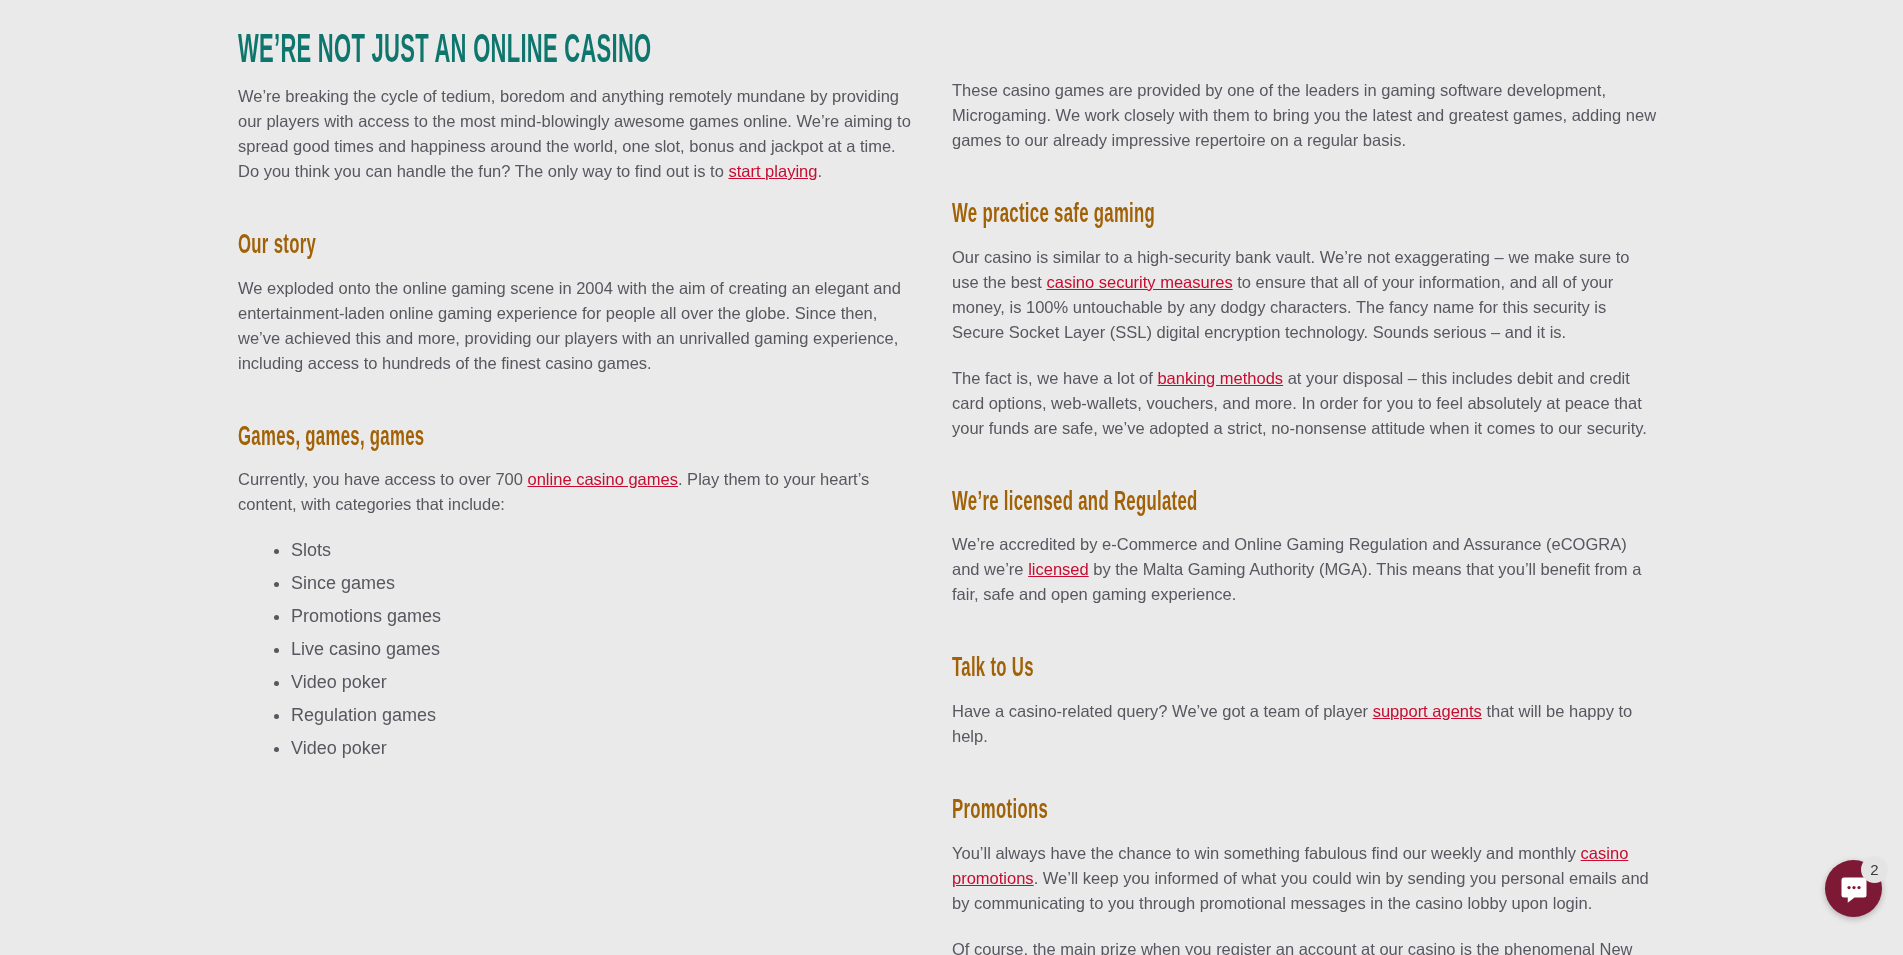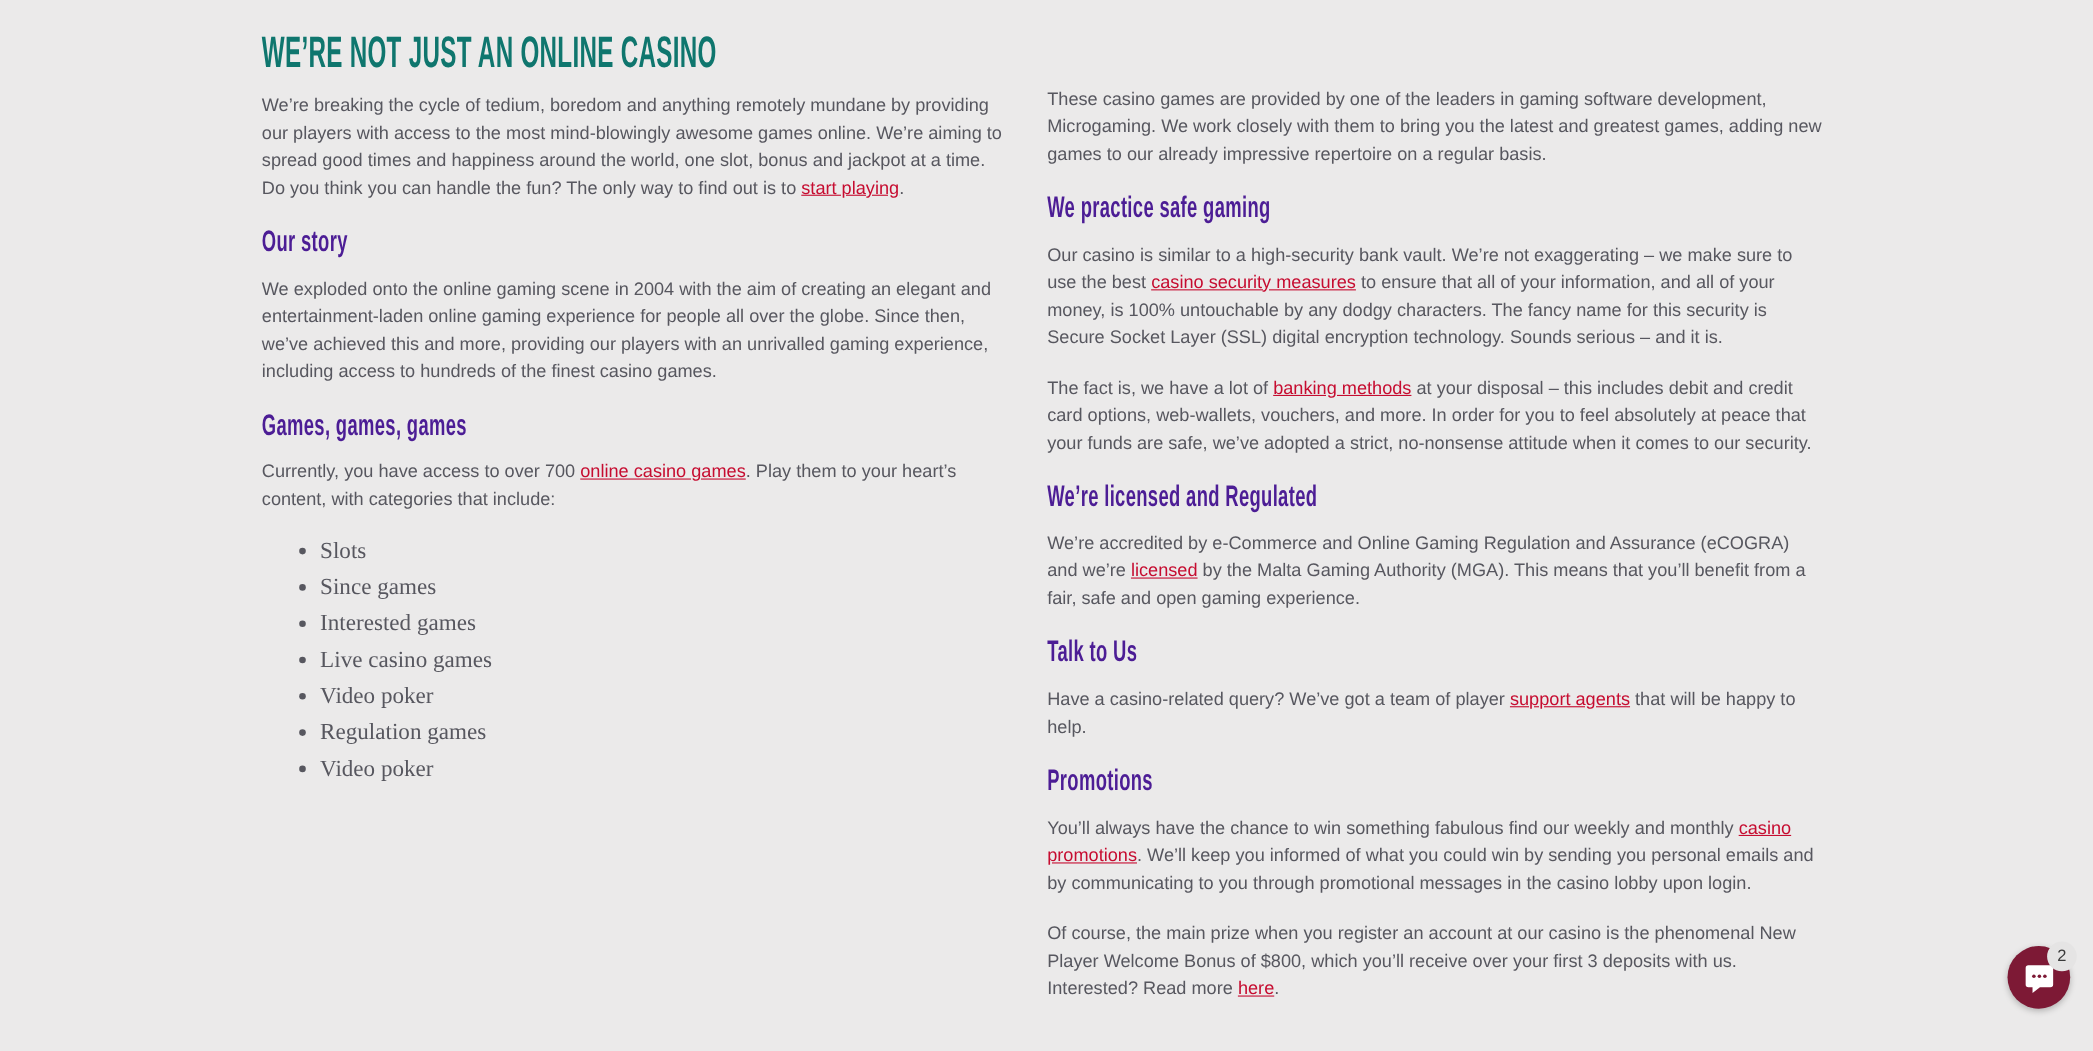--- a/index.html
+++ b/index.html
@@ -29,25 +29,25 @@
     margin: 0 0 16px 0;
     font-size: 40px;
     line-height: 1.0;
     font-weight: 700;
     color: #0f766e;
     white-space: nowrap;
   }
   h1.h1 .cond { transform: scaleX(0.55); }
 
   h2.h2 {
-    margin: 21px 0 16px 0;
+    margin: 46px 0 16px 0;
     font-size: 27px;
     line-height: 1.1;
     font-weight: 700;
-    color: #4c1d95;
+    color: #a16207;
     white-space: nowrap;
   }
   h2.h2 .cond { transform: scaleX(0.62); }
 
   .cond {
     display: inline-block;
     transform-origin: 0 50%;
     letter-spacing: 0.5px;
   }
 
@@ -61,23 +61,22 @@
     color: #c60c30;
     text-decoration: underline;
     cursor: pointer;
     text-align: right;
   }
 
   ul.cats {
     margin: 12px 0 0 0;
     padding: 0 0 0 53px;
     list-style: disc;
-    font-size: 21px;
+    font-size: 18px;
     line-height: 25px;
-    font-family: Liberation Serif, serif;
   }
   ul.cats li { margin: 0 0 8px 0; }
 
   .chat-widget {
     position: absolute;
     right: 21px;
     bottom: 38px;
     width: 57px;
     height: 57px;
     border-radius: 50%;
@@ -123,21 +122,21 @@
 
     <p class="para">We exploded onto the online gaming scene in 2004 with the aim of creating an elegant and entertainment-laden online gaming experience for people all over the globe. Since then, we’ve achieved this and more, providing our players with an unrivalled gaming experience, including access to hundreds of the finest casino games.</p>
 
     <h2 class="h2"><span class="cond">Games, games, games</span></h2>
 
     <p class="para"><span>Currently, you have access to over 700 </span><a class="link" href="#">online casino games</a><span>. Play them to your heart’s content, with categories that include:</span></p>
 
     <ul class="cats">
       <li>Slots</li>
       <li>Since games</li>
-      <li>Interested games</li>
+      <li>Promotions games</li>
       <li>Live casino games</li>
       <li>Video poker</li>
       <li>Regulation games</li>
       <li>Video poker</li>
     </ul>
   </div>
 
   <div class="col col-right">
 
     <p class="para">These casino games are provided by one of the leaders in gaming software development, Microgaming. We work closely with them to bring you the latest and greatest games, adding new games to our already impressive repertoire on a regular basis.</p>

